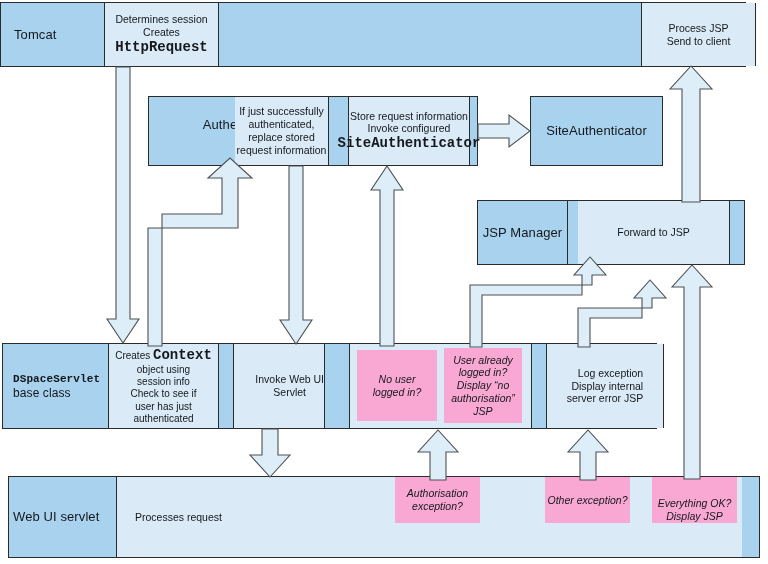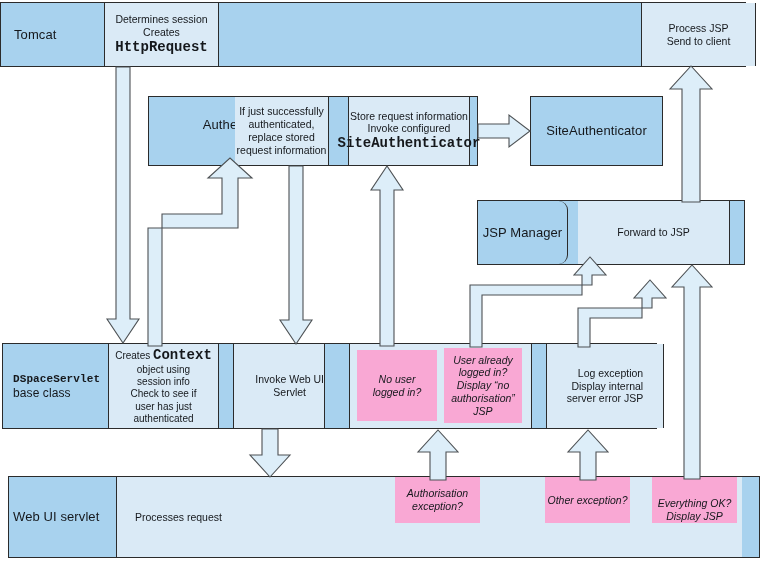--- a/index.html
+++ b/index.html
@@ -112,21 +112,21 @@
   </div>
 
   <div class="arrow" style="left:478px;top:113px;width:56px;height:36px;">
     <svg width="56" height="36" viewBox="0 0 56 36">
       <path class="apath" d="M0,11 L31,11 L31,2 L52,18 L31,34 L31,25 L0,25 Z"></path>
     </svg>
   </div>
 
   <div class="band" style="left:477px;top:200px;width:268px;height:65px;background:#a8d2ee;">
   </div>
-  <div class="seg seg-dark lane-label" style="left:478px;top:201px;width:90px;height:63px;border-right:1px solid #2b2b2b;border-radius:9px;">
+  <div class="seg seg-dark lane-label" style="left:478px;top:201px;width:90px;height:63px;border-right:1px solid #2b2b2b;">
     <span>JSP Manager</span>
   </div>
   <div class="seg seg-light note" style="left:578px;top:201px;width:152px;height:63px;border-right:1px solid #2b2b2b;">
     <span>Forward to JSP</span>
   </div>
 
   <div class="band" style="left:2px;top:343px;width:655px;height:86px;background:#a8d2ee;">
   </div>
   <div class="seg seg-dark lane-label small" style="left:3px;top:344px;width:106px;height:84px;justify-content:flex-start;padding-left:10px;border-right:1px solid #2b2b2b;">
     <span class="stack" style="text-align:left;">

